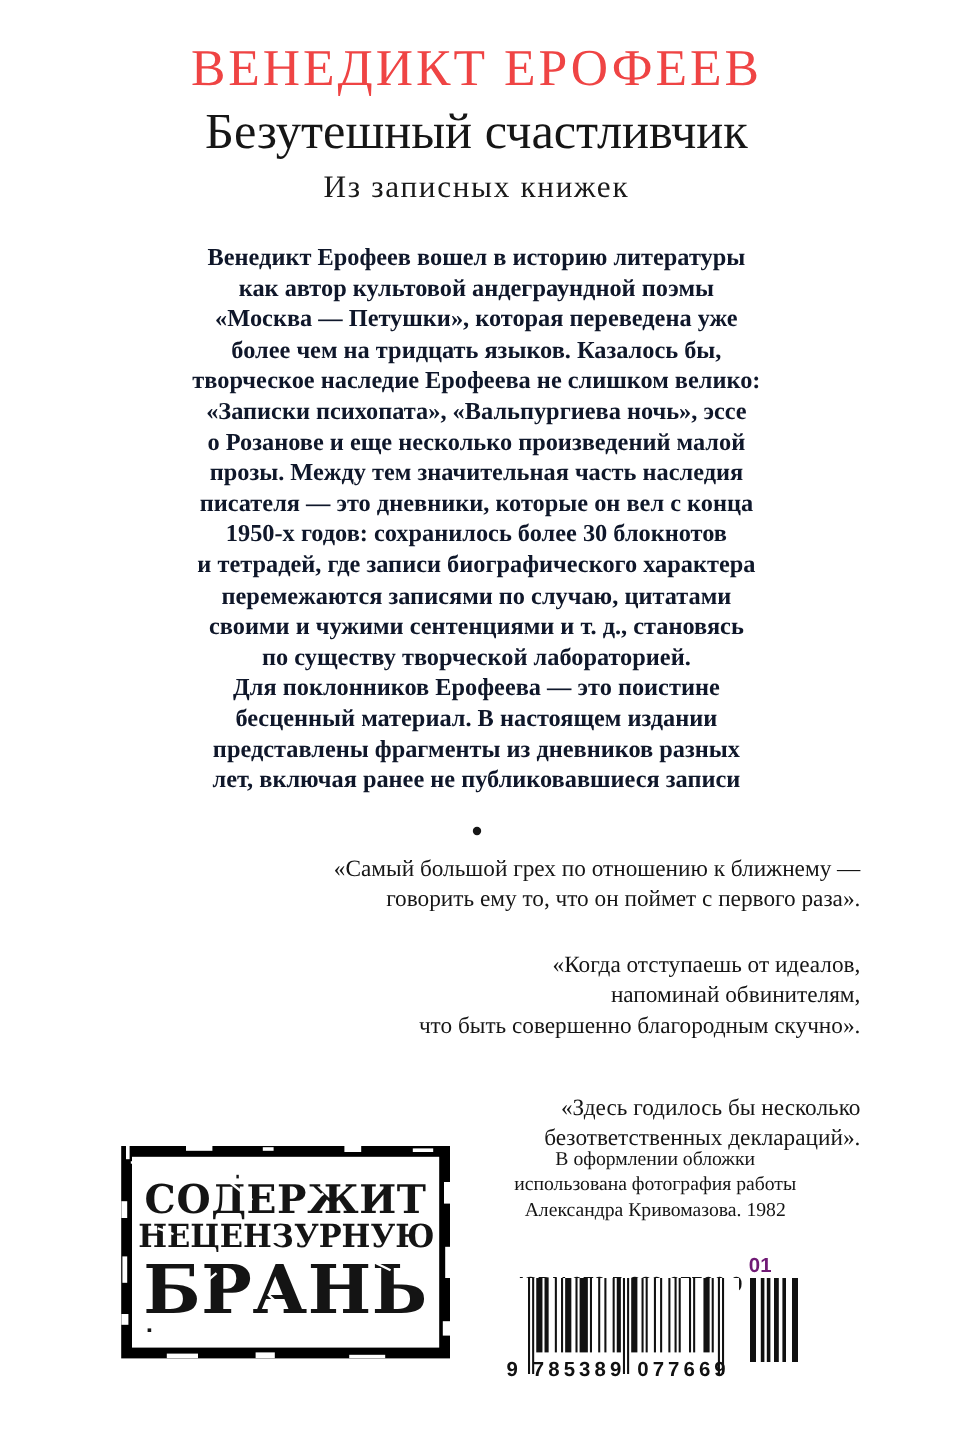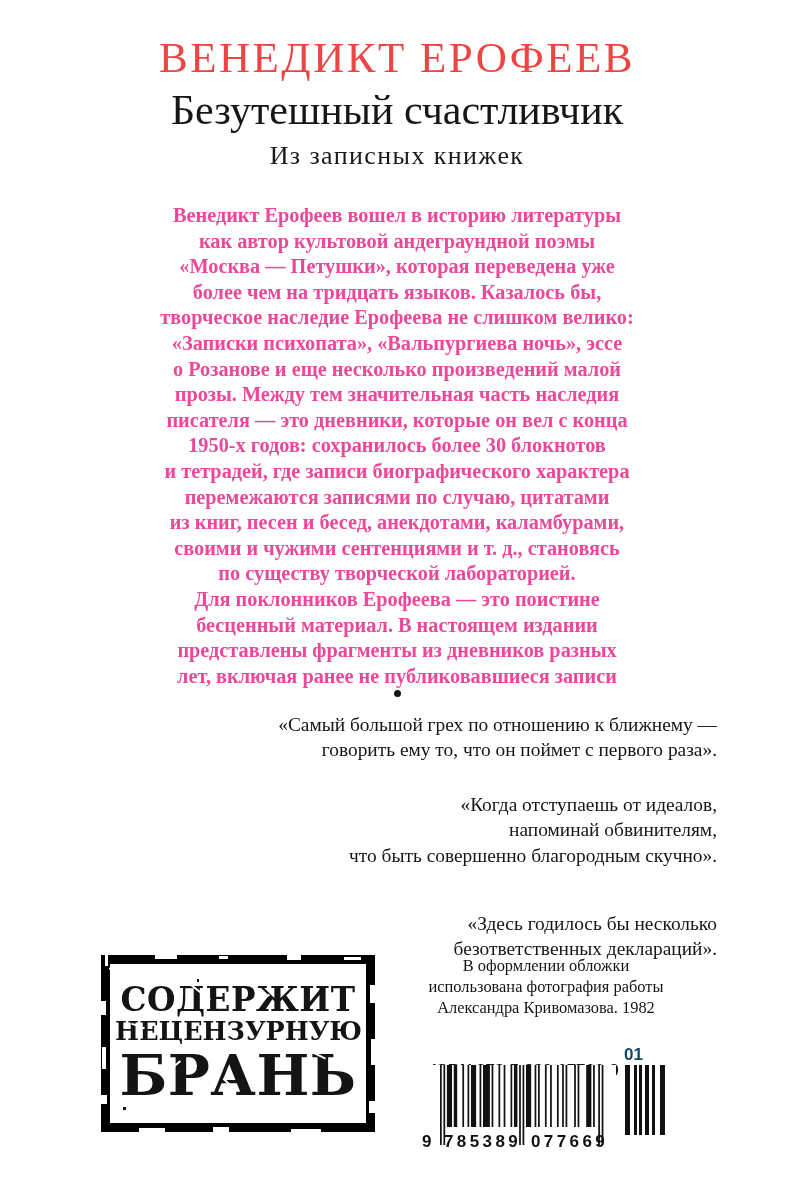--- a/index.html
+++ b/index.html
@@ -61,21 +61,21 @@
 
   
   .blurb {
     position: absolute;
     top: 203px;
     left: 97px;
     width: 600px;
     text-align: center;
     font-size: 20.3px;
     line-height: 25.6px;
-    color: #ec4899;
+    color: #0f172a;
     font-weight: 600;
   }
   .blurb .ln { display: block; white-space: nowrap; }
 
   
   .bullet-sep {
     position: absolute;
     top: 684px;
     left: 0;
     width: 794px;
@@ -210,21 +210,21 @@
     white-space: nowrap;
   }
   .addon-text {
     position: absolute;
     left: 214px;
     top: 0px;
     font-family: "Liberation Sans", "DejaVu Sans", sans-serif;
     font-size: 17px;
     line-height: 18px;
     font-weight: 700;
-    color: #0c4a6e;
+    color: #701a75;
     white-space: nowrap;
     text-align: center;
   }
   .ean-svg { position: absolute; left: 10px; top: 19px; }
   .addon-svg { position: absolute; left: 212px; top: 19px; }
 </style>
 </head>
 <body>
 
 <div class="page">
@@ -241,21 +241,20 @@
     <span class="ln">«Москва — Петушки», которая переведена уже</span>
     <span class="ln">более чем на тридцать языков. Казалось бы,</span>
     <span class="ln">творческое наследие Ерофеева не слишком велико:</span>
     <span class="ln">«Записки психопата», «Вальпургиева ночь», эссе</span>
     <span class="ln">о Розанове и еще несколько произведений малой</span>
     <span class="ln">прозы. Между тем значительная часть наследия</span>
     <span class="ln">писателя — это дневники, которые он вел с конца</span>
     <span class="ln">1950-х годов: сохранилось более 30 блокнотов</span>
     <span class="ln">и тетрадей, где записи биографического характера</span>
     <span class="ln">перемежаются записями по случаю, цитатами</span>
-    <span class="ln">из книг, песен и бесед, анекдотами, каламбурами,</span>
     <span class="ln">своими и чужими сентенциями и т. д., становясь</span>
     <span class="ln">по существу творческой лабораторией.</span>
     <span class="ln">Для поклонников Ерофеева — это поистине</span>
     <span class="ln">бесценный материал. В настоящем издании</span>
     <span class="ln">представлены фрагменты из дневников разных</span>
     <span class="ln">лет, включая ранее не публиковавшиеся записи</span>
   </div>
 
   <div class="bullet-sep">
     <span class="dot"></span>

